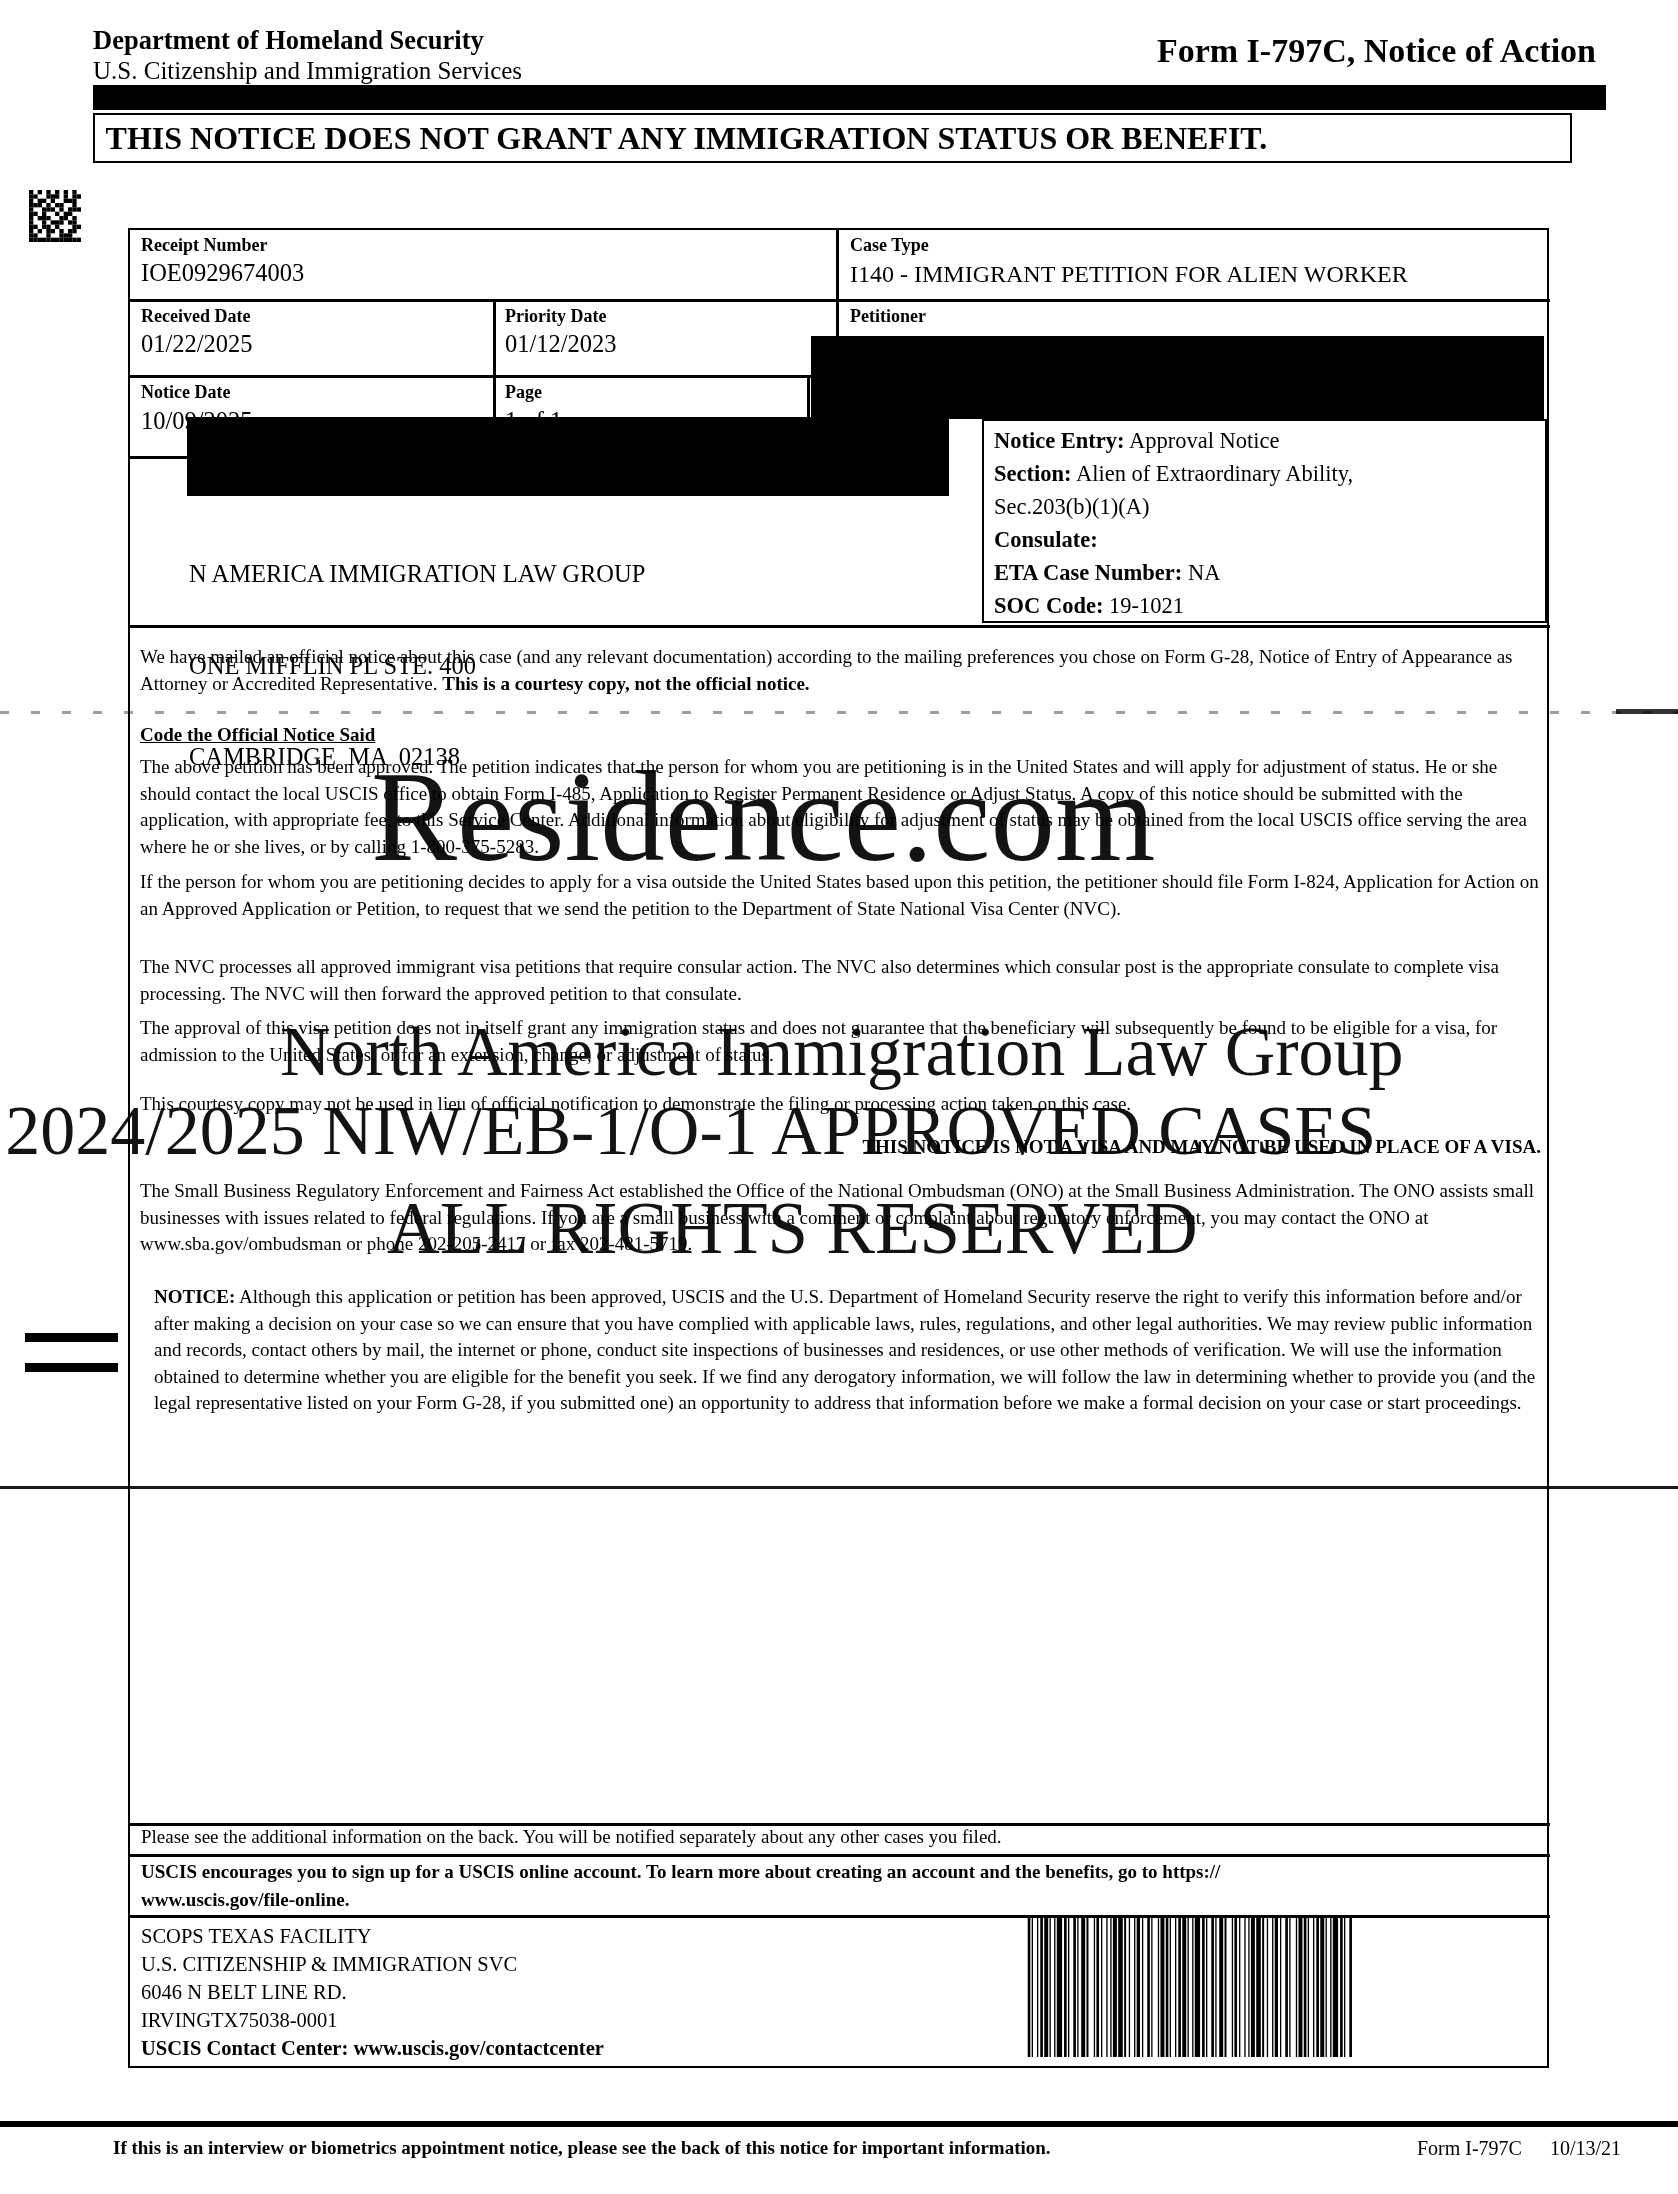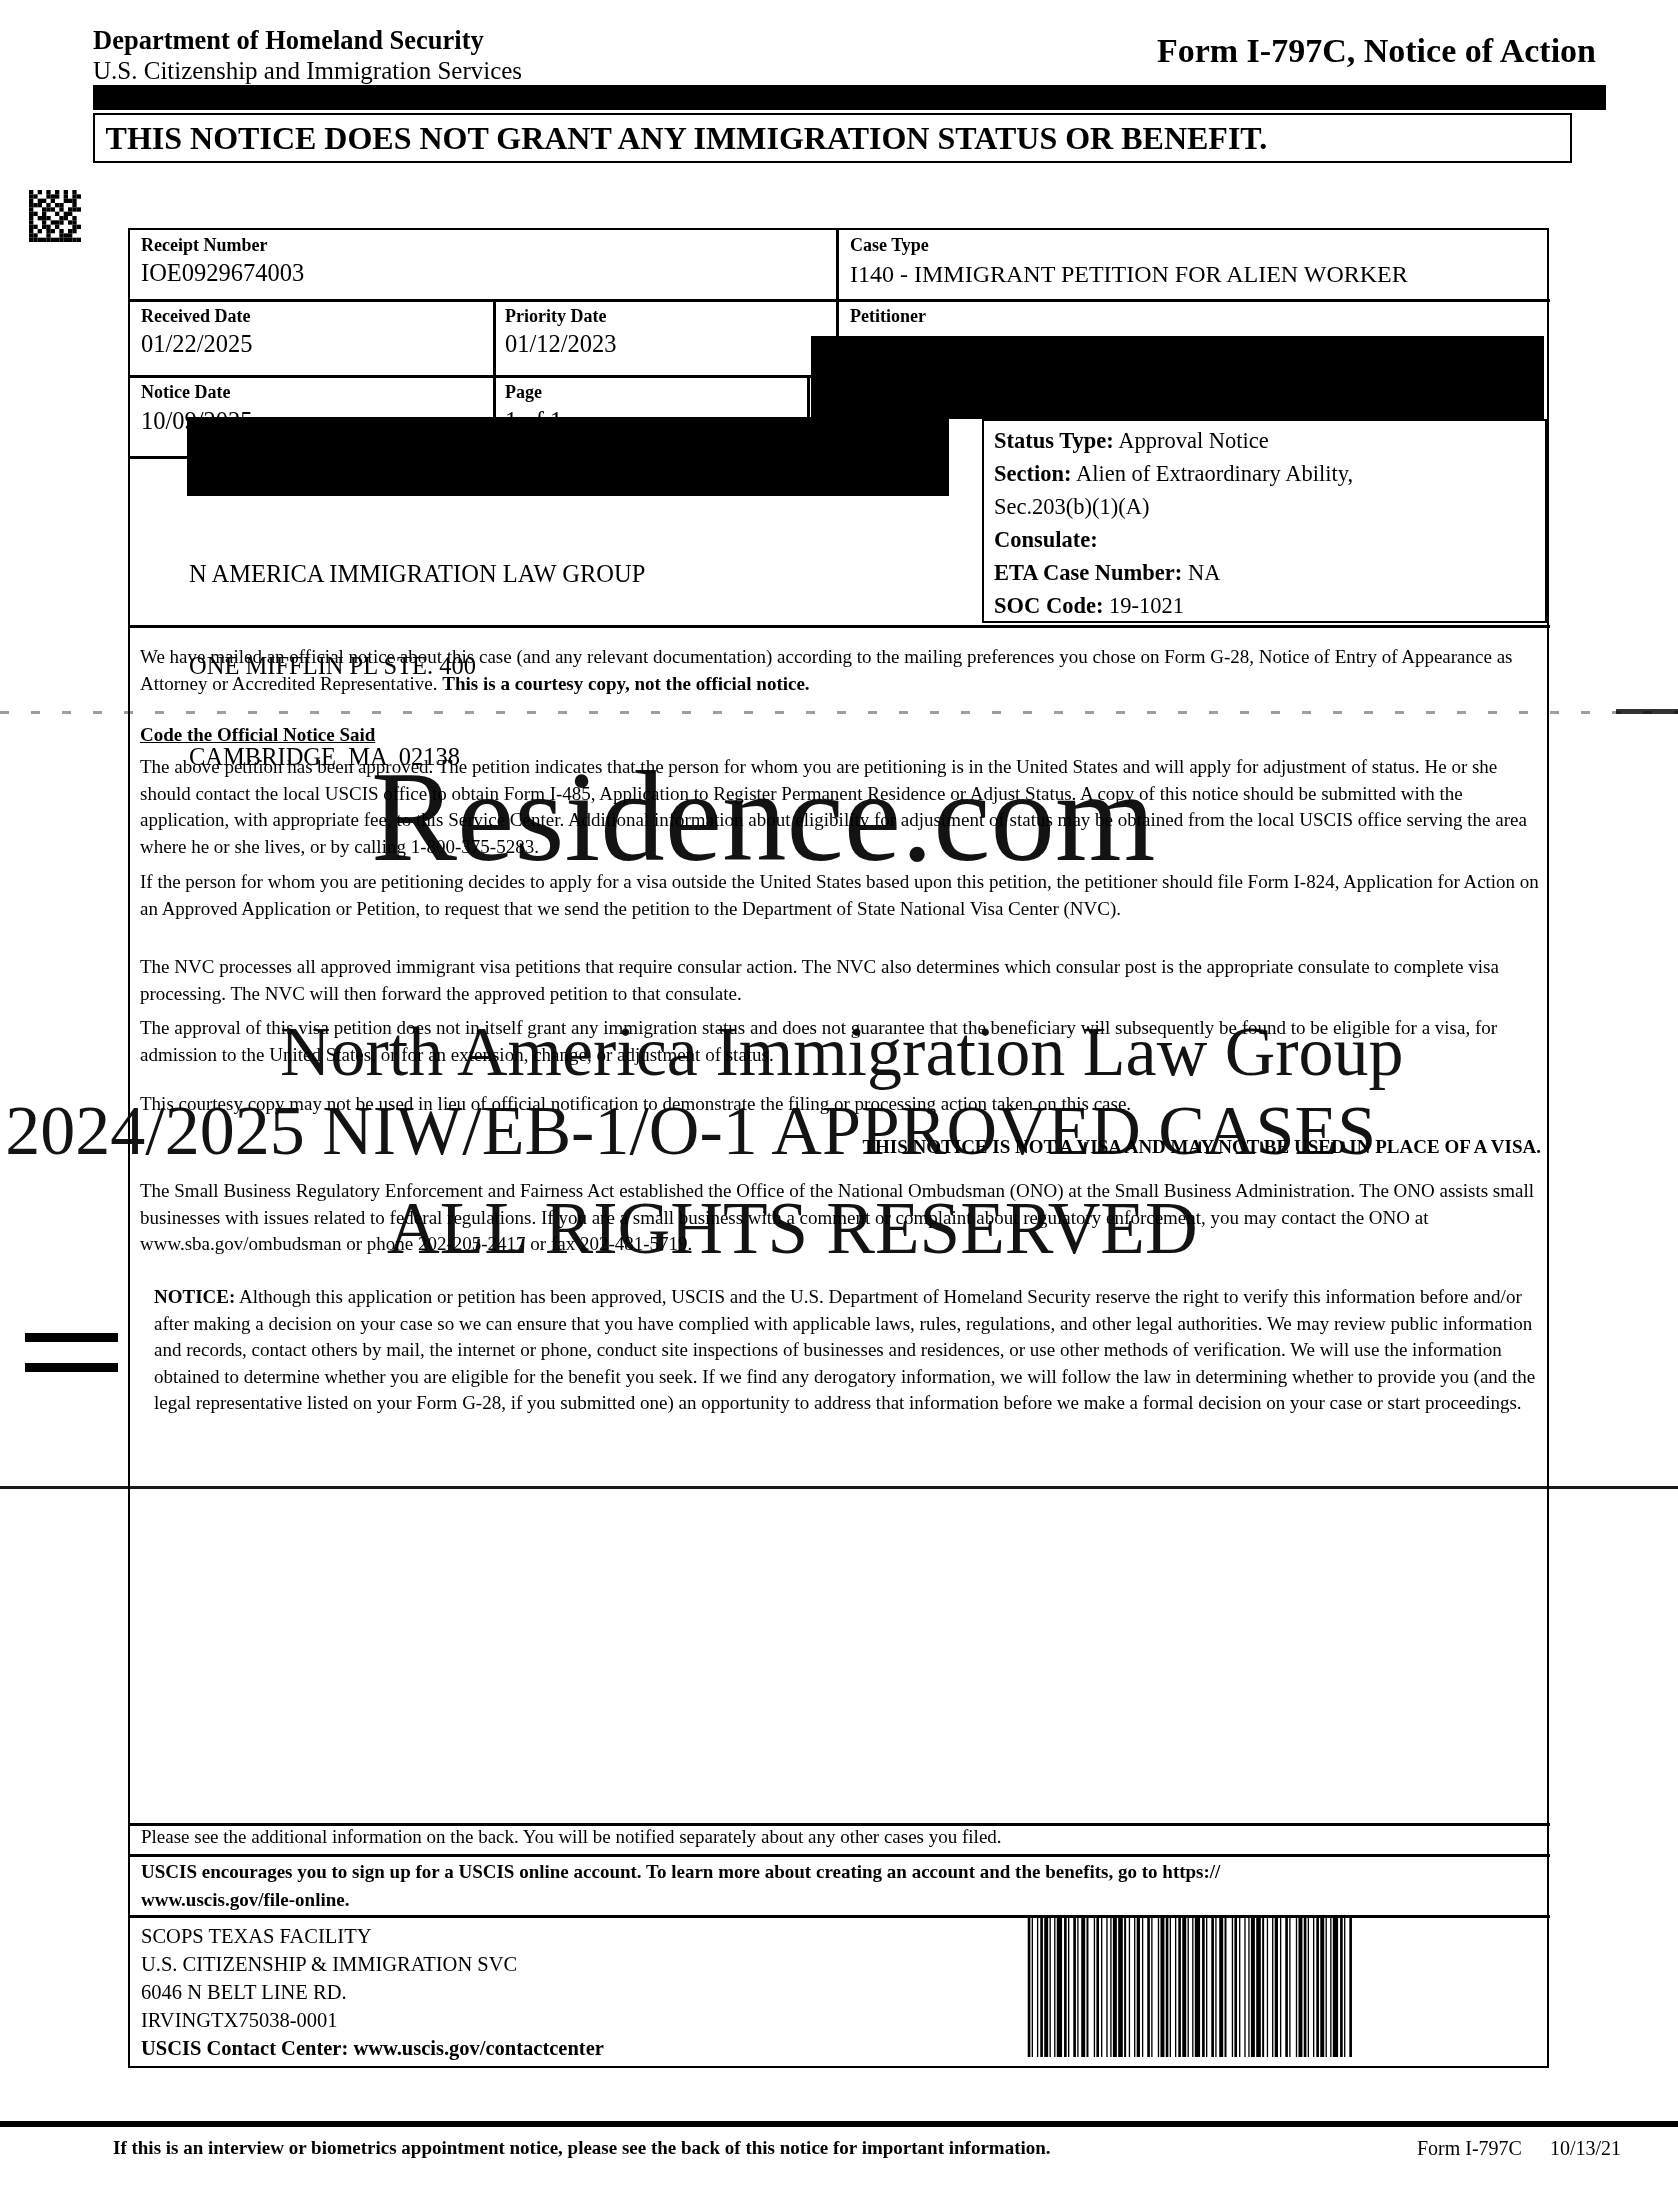--- a/index.html
+++ b/index.html
@@ -165,21 +165,21 @@
 <div class="redact" style="left:187px;top:417px;width:762px;height:79px;"></div>
 
 <div class="abs addr" style="left:189px;top:498px;">
   <div>N AMERICA IMMIGRATION LAW GROUP</div>
   <div>ONE MIFFLIN PL STE. 400</div>
   <div>CAMBRIDGE  MA  02138</div>
 </div>
 
 <div class="abs" style="left:982px;top:419px;width:561px;height:200px;border:2.6px solid #000;"></div>
 <div class="panel-line" style="top:430px;">
-  <span class="bold">Status Type:</span>
+  <span class="bold">Notice Entry:</span>
   <span>Approval Notice</span>
 </div>
 <div class="panel-line" style="top:463px;">
   <span class="bold">Section:</span>
   <span>Alien of Extraordinary Ability,</span>
 </div>
 <div class="panel-line" style="top:496px;">
   <span>Sec.203(b)(1)(A)</span>
 </div>
 <div class="panel-line" style="top:529px;">

